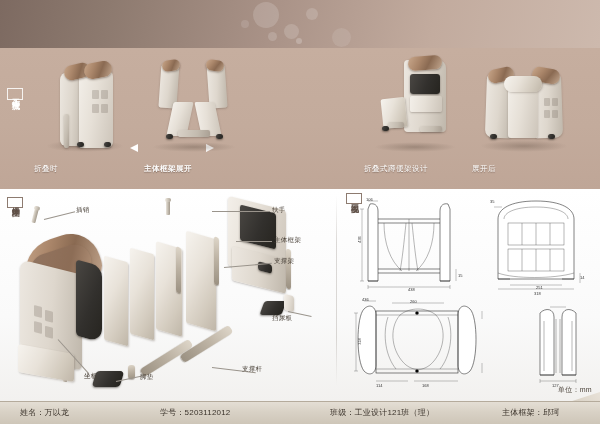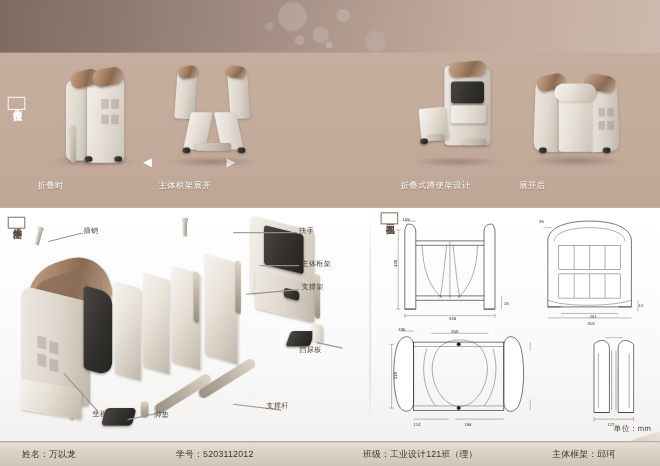--- a/index.html
+++ b/index.html
@@ -181,21 +181,21 @@
         <div class="panel dk" style="left:30px;top:60px;width:5px;height:34px;border-radius:2px;"></div>
         <div class="dark-part" style="left:43px;top:88px;width:7px;height:5px;"></div>
         <div class="dark-part" style="left:70px;top:88px;width:7px;height:5px;"></div>
       </div>
       <div class="cap">折叠时</div>
     </div>
 
     <div class="arrow l" style="left:130px;"></div>
     <div class="arrow r" style="left:206px;"></div>
 
-    <div class="step" style="left:144px;">
+    <div class="step" style="left:144px;font-weight:bold;">
       <div class="stage">
         <div class="shadow-e" style="left:8px;top:88px;width:84px;height:10px;"></div>
         <div class="panel side" style="left:16px;top:8px;width:18px;height:46px;border-radius:7px 2px 2px 2px;transform:rotate(4deg);"></div>
         <div class="panel side" style="left:64px;top:8px;width:18px;height:46px;border-radius:2px 7px 2px 2px;transform:rotate(-4deg);"></div>
         <div class="bronze" style="left:18px;top:6px;width:18px;height:11px;transform:rotate(-8deg);"></div>
         <div class="bronze" style="left:62px;top:6px;width:18px;height:11px;transform:rotate(8deg);"></div>
         <div class="panel" style="left:26px;top:48px;width:20px;height:34px;transform:skewX(-12deg);border-radius:2px;"></div>
         <div class="panel" style="left:54px;top:48px;width:20px;height:34px;transform:skewX(12deg);border-radius:2px;"></div>
         <div class="panel dk" style="left:34px;top:76px;width:32px;height:7px;border-radius:2px;"></div>
         <div class="dark-part" style="left:22px;top:80px;width:7px;height:5px;"></div>

